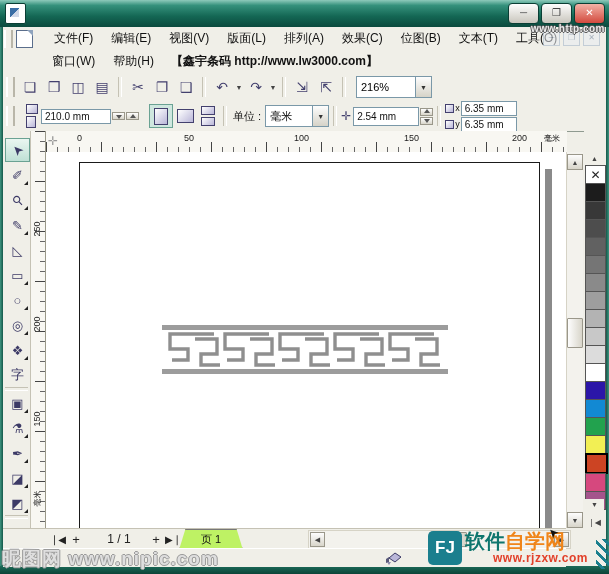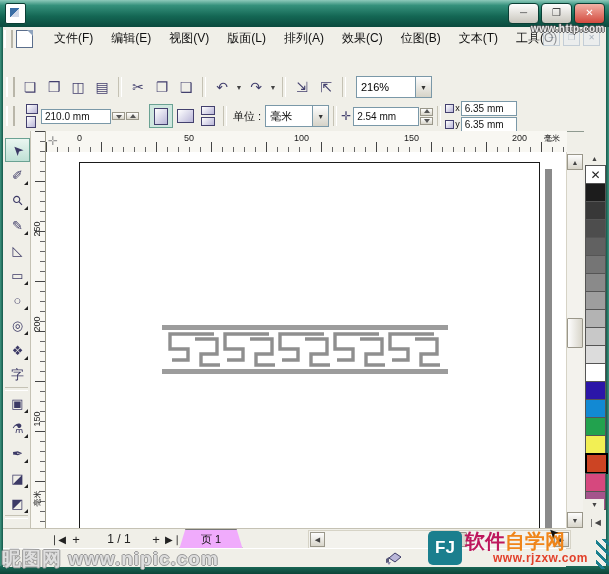--- a/index.html
+++ b/index.html
@@ -69,39 +69,39 @@
   .canvas{left:45px;top:152px;width:521px;height:376px;background:#fff;border-left:1px solid #9a9889;overflow:hidden;}
   .page{position:absolute;left:33px;top:10px;width:459px;height:366px;background:#fff;border:1px solid #1a1a1a;}
   .page-shadow{position:absolute;left:499px;top:17px;width:7px;height:359px;background:#8a8a8a;}
   
   .vsb{left:566px;top:152px;width:16px;height:376px;background:#f3f2ed;border-left:1px solid #d6d3c6;}
   .sb-btn{position:absolute;background:linear-gradient(#fdfdfd,#d8d5ca);border:1px solid #9a978a;color:#444;font-size:7px;display:flex;align-items:center;justify-content:center;}
   .sb-thumb{position:absolute;background:linear-gradient(90deg,#fdfdfd,#d8d5ca);border:1px solid #9a978a;border-radius:1px;}
   
   .pagenav{left:3px;top:528px;width:563px;height:20px;background:#f0efe8;border-top:1px solid #c5c2b4;font-size:11px;color:#111;}
   .nav-ctrl{position:absolute;top:2px;height:16px;display:flex;align-items:center;justify-content:center;font-size:10px;color:#222;}
-  .page-tab{position:absolute;left:176px;top:0px;width:62px;height:19px;background:#f0abfc;clip-path:polygon(10% 0,90% 0,100% 100%,0 100%);border:1px solid #777;display:flex;align-items:center;justify-content:center;font-size:11px;}
+  .page-tab{position:absolute;left:176px;top:0px;width:62px;height:19px;background:#bef264;clip-path:polygon(10% 0,90% 0,100% 100%,0 100%);border:1px solid #777;display:flex;align-items:center;justify-content:center;font-size:11px;}
   .hsb-track{position:absolute;left:305px;top:1px;width:261px;height:17px;background:#f3f2ed;border:1px solid #d6d3c6;}
   .statusbar{left:3px;top:548px;width:563px;height:18px;background:#f0efe8;border-top:1px solid #fff;}
   
   .palette{left:584px;top:131px;width:22px;height:435px;background:#f0efe8;}
   .swatch{width:19px;height:17px;border:1px solid #555;margin:-1px 0 0 1px;background:#fff;position:relative;}
   .swatch.none{display:flex;align-items:center;justify-content:center;font-size:12px;color:#222;}
   .swatch.selected{border:2px solid #000;}
   .pal-btn{position:absolute;left:1px;width:19px;height:11px;display:flex;align-items:center;justify-content:center;font-size:7px;color:#444;background:#f0efe8;}
   
   .wm{pointer-events:none;z-index:60;}
   .wm-jb51{right:2px;top:1px;font-size:20px;font-weight:bold;color:#f0a43c;text-shadow:-1px 0 #fff,1px 0 #fff,0 -1px #fff,0 1px #fff,2px 2px 2px #333;}
   .wm-webjx{right:4px;top:23px;font-size:10px;font-weight:bold;color:#ececec;letter-spacing:.5px;text-shadow:-1px 0 #555,1px 0 #555,0 -1px #555,0 1px #555;}
   .wm-nipic{left:2px;top:546px;font-size:19px;font-weight:bold;color:rgba(245,245,245,.75);letter-spacing:1px;text-shadow:-1px 0 #9a9a9a,1px 0 #9a9a9a,0 -1px #9a9a9a,0 1px #9a9a9a;}
   .wm-rjzxw{left:428px;top:531px;display:flex;align-items:flex-start;}
   .rj-logo{width:34px;height:34px;background:#1b7f8e;border-radius:5px;color:#fff;font-size:17px;font-weight:bold;display:flex;align-items:center;justify-content:center;}
   .rj-text{margin-left:3px;}
   .rj-name{font-size:20px;font-weight:bold;line-height:20px;}
-  .rj-name .a{color:#be185d;}
+  .rj-name .a{color:#0f766e;}
   .rj-name .b{color:#f08519;}
   .rj-url{font-size:12px;font-weight:bold;color:#e2402a;letter-spacing:.5px;margin-left:28px;}
   .rj-stripes{position:absolute;left:168px;top:8px;width:26px;height:30px;background:repeating-linear-gradient(45deg,transparent 0 4px,#1b7f8e 4px 7px);}
   .cursor{left:548px;top:526px;font-size:12px;color:#111;z-index:70;}
 </style>
 </head>
 <body>
 
 <div class="window">
 
@@ -124,20 +124,27 @@
       <div class="doc-icon"></div>
       <div class="menu-item">文件(F)</div>
       <div class="menu-item">编辑(E)</div>
       <div class="menu-item">视图(V)</div>
       <div class="menu-item">版面(L)</div>
       <div class="menu-item">排列(A)</div>
       <div class="menu-item">效果(C)</div>
       <div class="menu-item">位图(B)</div>
       <div class="menu-item">文本(T)</div>
       <div class="menu-item">工具(O)</div>
+    </div>
+    <div class="menurow">
+      <div class="grip" style="visibility:hidden"></div>
+      <div style="width:27px"></div>
+      <div class="menu-item">窗口(W)</div>
+      <div class="menu-item">帮助(H)</div>
+      <div class="crack-text">【鑫宇条码 http://www.lw3000.com】</div>
     </div>
     <div class="mdibtns">
       <div class="mdibtn">─</div>
       <div class="mdibtn">❐</div>
       <div class="mdibtn">✕</div>
     </div>
   </div>
 
   <div class="abs toolbar">
     <div class="tb-grip"></div>

